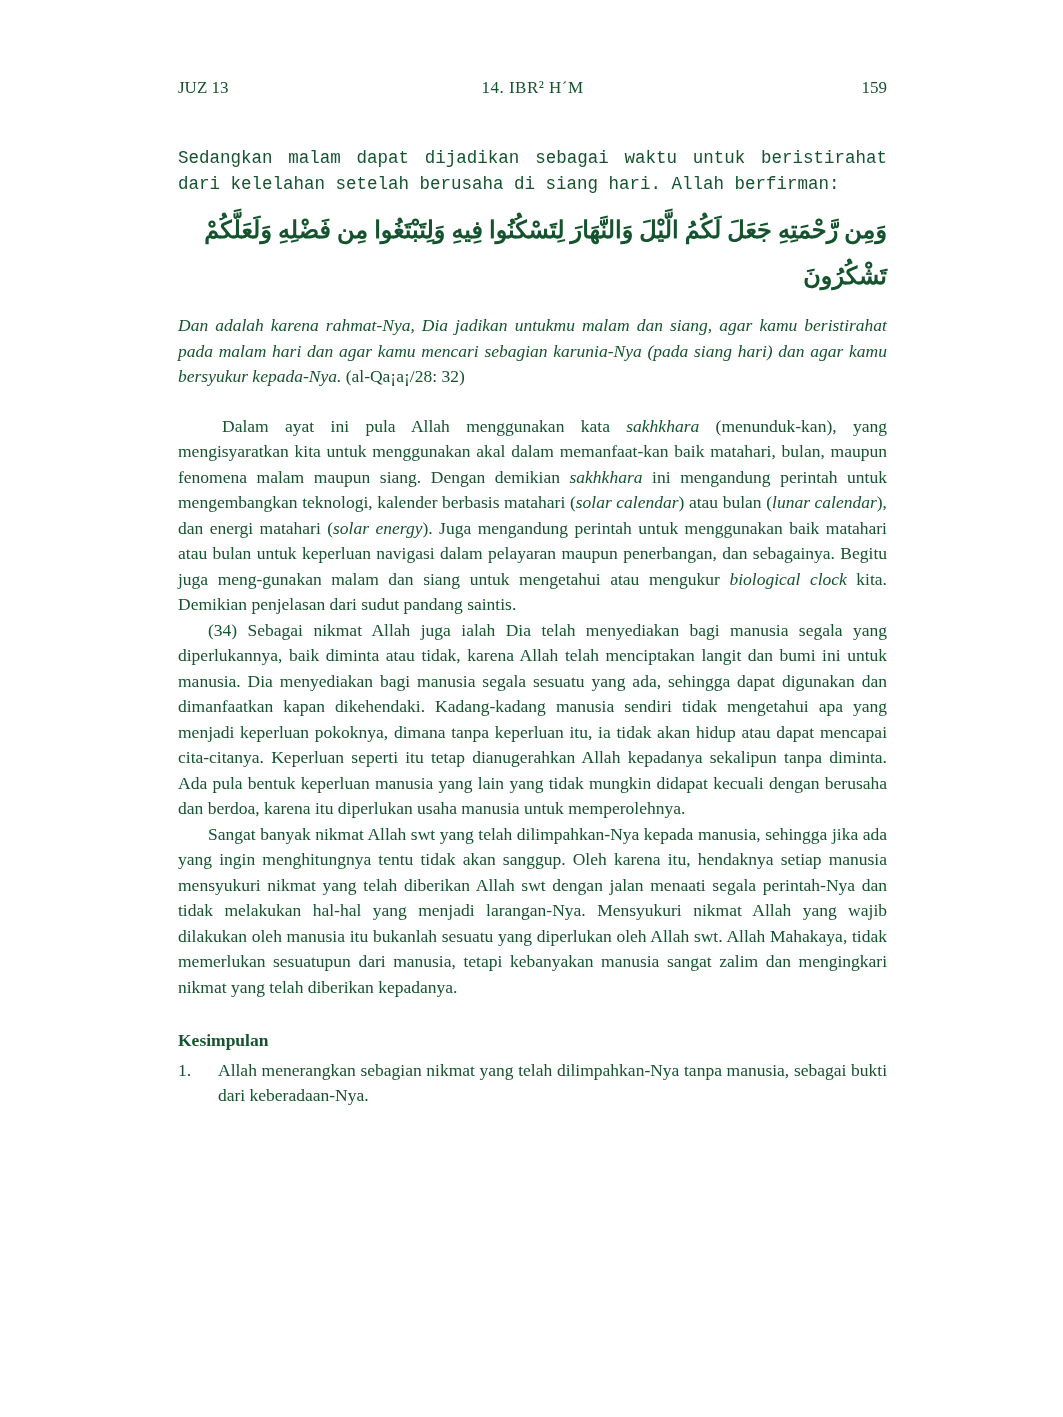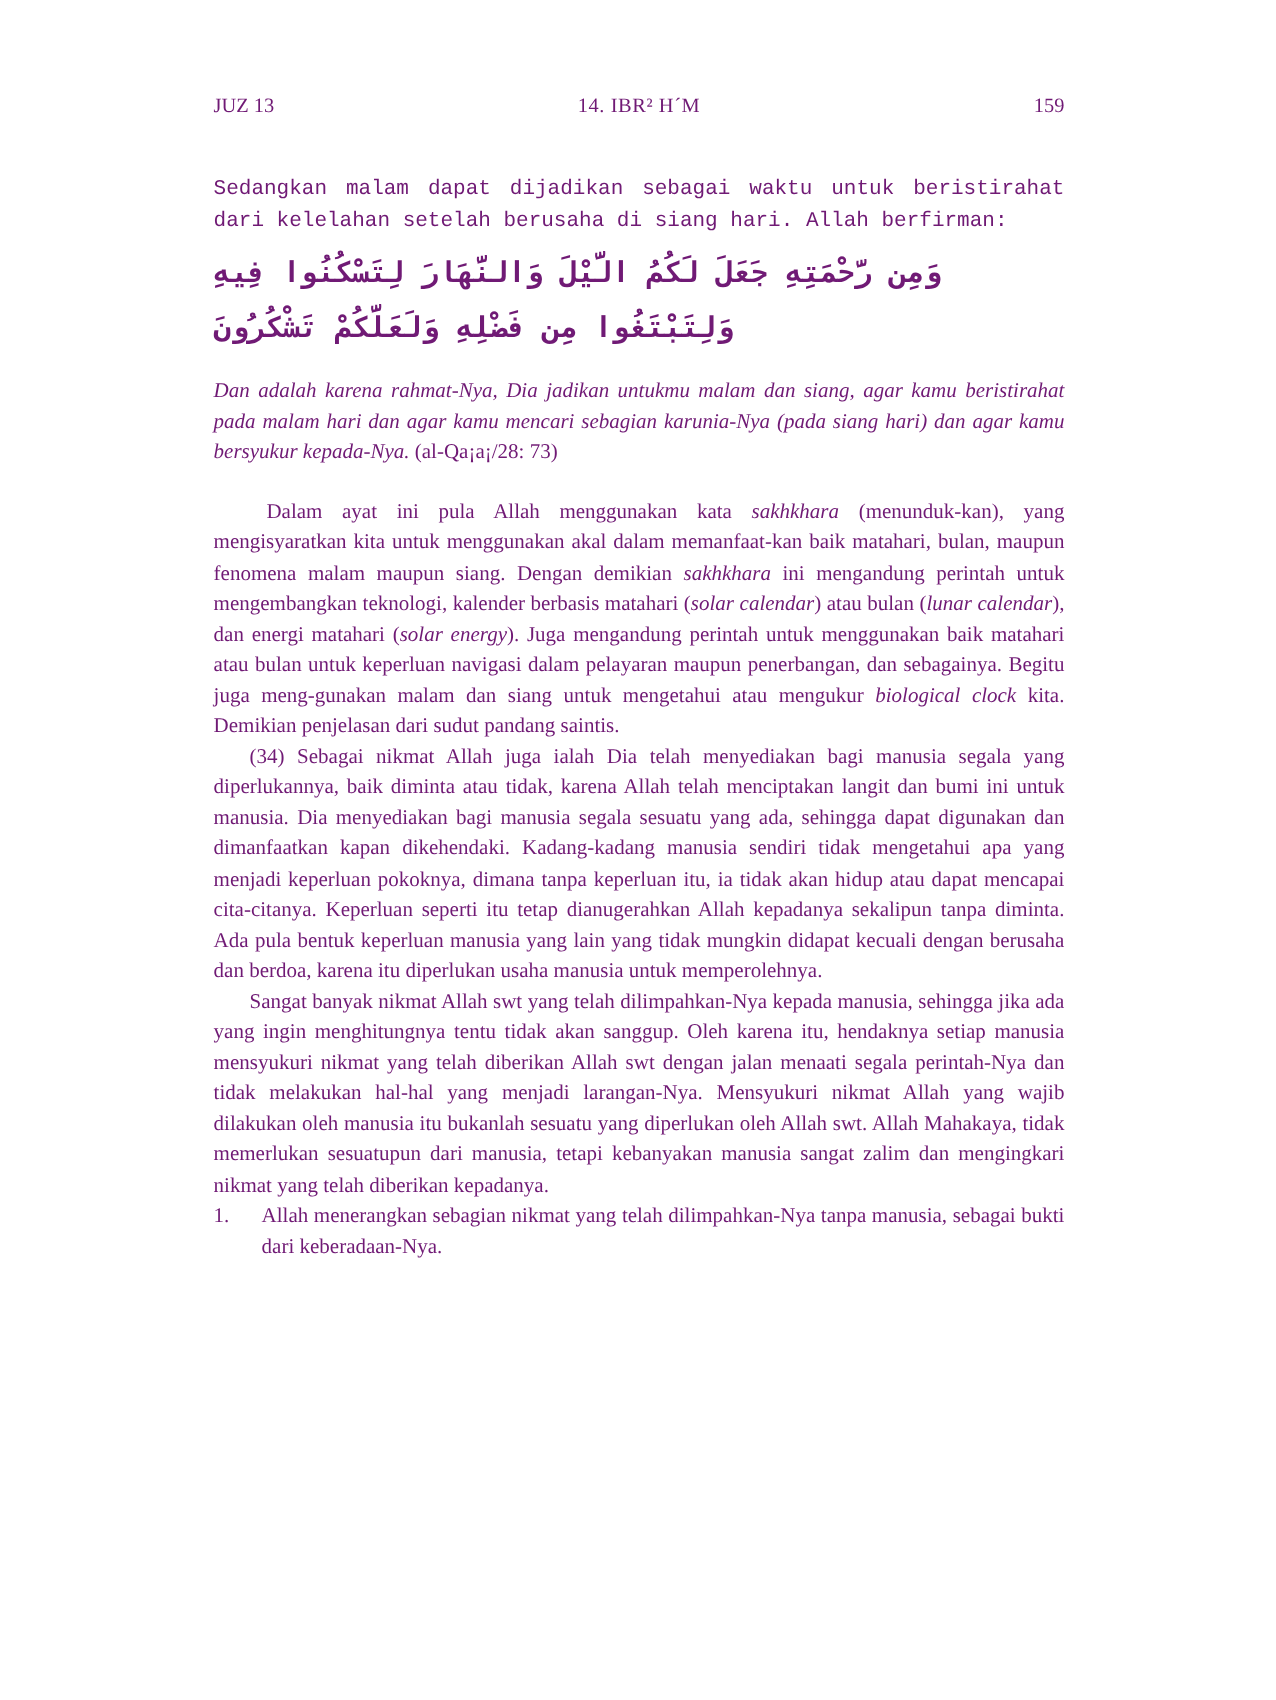--- a/index.html
+++ b/index.html
@@ -6,21 +6,21 @@
     margin: 0;
     padding: 0;
     background: #ffffff;
   }
   .page {
     position: relative;
     width: 1063px;
     height: 1417px;
     margin: 0 auto;
     background: #ffffff;
-    color: #701a75;
+    color: #14532d;
     font-family: "Liberation Serif", serif;
     box-sizing: border-box;
     padding: 78px 176px 0 178px;
     overflow: hidden;
   }
   .header {
     display: grid;
     grid-template-columns: 1fr auto 1fr;
     align-items: baseline;
     font-size: 17px;
@@ -36,25 +36,25 @@
     text-align: justify;
   }
 
   .intro {
     margin: 0 0 10px 0;
     font-family: Liberation Mono, monospace;
   }
 
   .arabic {
     direction: rtl;
-    font-family: Liberation Mono, monospace;
+    font-family: Liberation Serif, serif;
     font-size: 24px;
     line-height: 46px;
     font-weight: bold;
-    text-align: left;
+    text-align: right;
     margin: 10px 0 14px 0;
   }
 
   .translation {
     font-style: italic;
     margin: 0 0 24px 0;
   }
   .translation .rm { font-style: normal; }
 
   p.para {
@@ -96,28 +96,29 @@
     <span class="h-center">14. IBR² H´M</span>
     <span class="h-right">159</span>
   </div>
 
   <div class="body-text">
 
     <p class="para intro">Sedangkan malam dapat dijadikan sebagai waktu untuk beristirahat dari kelelahan setelah berusaha di siang hari. Allah berfirman:</p>
 
     <div class="arabic">وَمِن رَّحْمَتِهِ جَعَلَ لَكُمُ الَّيْلَ وَالنَّهَارَ لِتَسْكُنُوا فِيهِ وَلِتَبْتَغُوا مِن فَضْلِهِ وَلَعَلَّكُمْ تَشْكُرُونَ</div>
 
-    <p class="translation"><span class="it">Dan adalah karena rahmat-Nya, Dia jadikan untukmu malam dan siang, agar kamu beristirahat pada malam hari dan agar kamu mencari sebagian karunia-Nya (pada siang hari) dan agar kamu bersyukur kepada-Nya.</span><span class="rm"> (al-Qa¡a¡/28: 73)</span></p>
+    <p class="translation"><span class="it">Dan adalah karena rahmat-Nya, Dia jadikan untukmu malam dan siang, agar kamu beristirahat pada malam hari dan agar kamu mencari sebagian karunia-Nya (pada siang hari) dan agar kamu bersyukur kepada-Nya.</span><span class="rm"> (al-Qa¡a¡/28: 32)</span></p>
 
     <div id="body-paragraphs">
         <p class="para indent-large"><span class="rm">Dalam ayat ini pula Allah menggunakan kata </span><span class="it">sakhkhara</span><span class="rm"> (menunduk-kan), yang mengisyaratkan kita untuk menggunakan akal dalam memanfaat-kan baik matahari, bulan, maupun fenomena malam maupun siang. Dengan demikian </span><span class="it">sakhkhara</span><span class="rm"> ini mengandung perintah untuk mengembangkan teknologi, kalender berbasis matahari (</span><span class="it">solar calendar</span><span class="rm">) atau bulan (</span><span class="it">lunar calendar</span><span class="rm">), dan energi matahari (</span><span class="it">solar energy</span><span class="rm">). Juga mengandung perintah untuk menggunakan baik matahari atau bulan untuk keperluan navigasi dalam pelayaran maupun penerbangan, dan sebagainya. Begitu juga meng-gunakan malam dan siang untuk mengetahui atau mengukur </span><span class="it">biological clock</span><span class="rm"> kita. Demikian penjelasan dari sudut pandang saintis.</span></p>
         <p class="para indent-normal"><span class="rm">(34) Sebagai nikmat Allah juga ialah Dia telah menyediakan bagi manusia segala yang diperlukannya, baik diminta atau tidak, karena Allah telah menciptakan langit dan bumi ini untuk manusia. Dia menyediakan bagi manusia segala sesuatu yang ada, sehingga dapat digunakan dan dimanfaatkan kapan dikehendaki. Kadang-kadang manusia sendiri tidak mengetahui apa yang menjadi keperluan pokoknya, dimana tanpa keperluan itu, ia tidak akan hidup atau dapat mencapai cita-citanya. Keperluan seperti itu tetap dianugerahkan Allah kepadanya sekalipun tanpa diminta. Ada pula bentuk keperluan manusia yang lain yang tidak mungkin didapat kecuali dengan berusaha dan berdoa, karena itu diperlukan usaha manusia untuk memperolehnya.</span></p>
         <p class="para indent-normal"><span class="rm">Sangat banyak nikmat Allah swt yang telah dilimpahkan-Nya kepada manusia, sehingga jika ada yang ingin menghitungnya tentu tidak akan sanggup. Oleh karena itu, hendaknya setiap manusia mensyukuri nikmat yang telah diberikan Allah swt dengan jalan menaati segala perintah-Nya dan tidak melakukan hal-hal yang menjadi larangan-Nya. Mensyukuri nikmat Allah yang wajib dilakukan oleh manusia itu bukanlah sesuatu yang diperlukan oleh Allah swt. Allah Mahakaya, tidak memerlukan sesuatupun dari manusia, tetapi kebanyakan manusia sangat zalim dan mengingkari nikmat yang telah diberikan kepadanya.</span></p>
       </div>
 
+    <div class="kesimpulan-heading">Kesimpulan</div>
 
     <div class="k-list" id="kesimpulan-list">
         <div class="k-item">
           <div class="k-num">1.</div>
           <div class="k-text">Allah menerangkan sebagian nikmat yang telah dilimpahkan-Nya tanpa manusia, sebagai bukti dari keberadaan-Nya.</div>
         </div>
       </div>
 
   </div>
 

